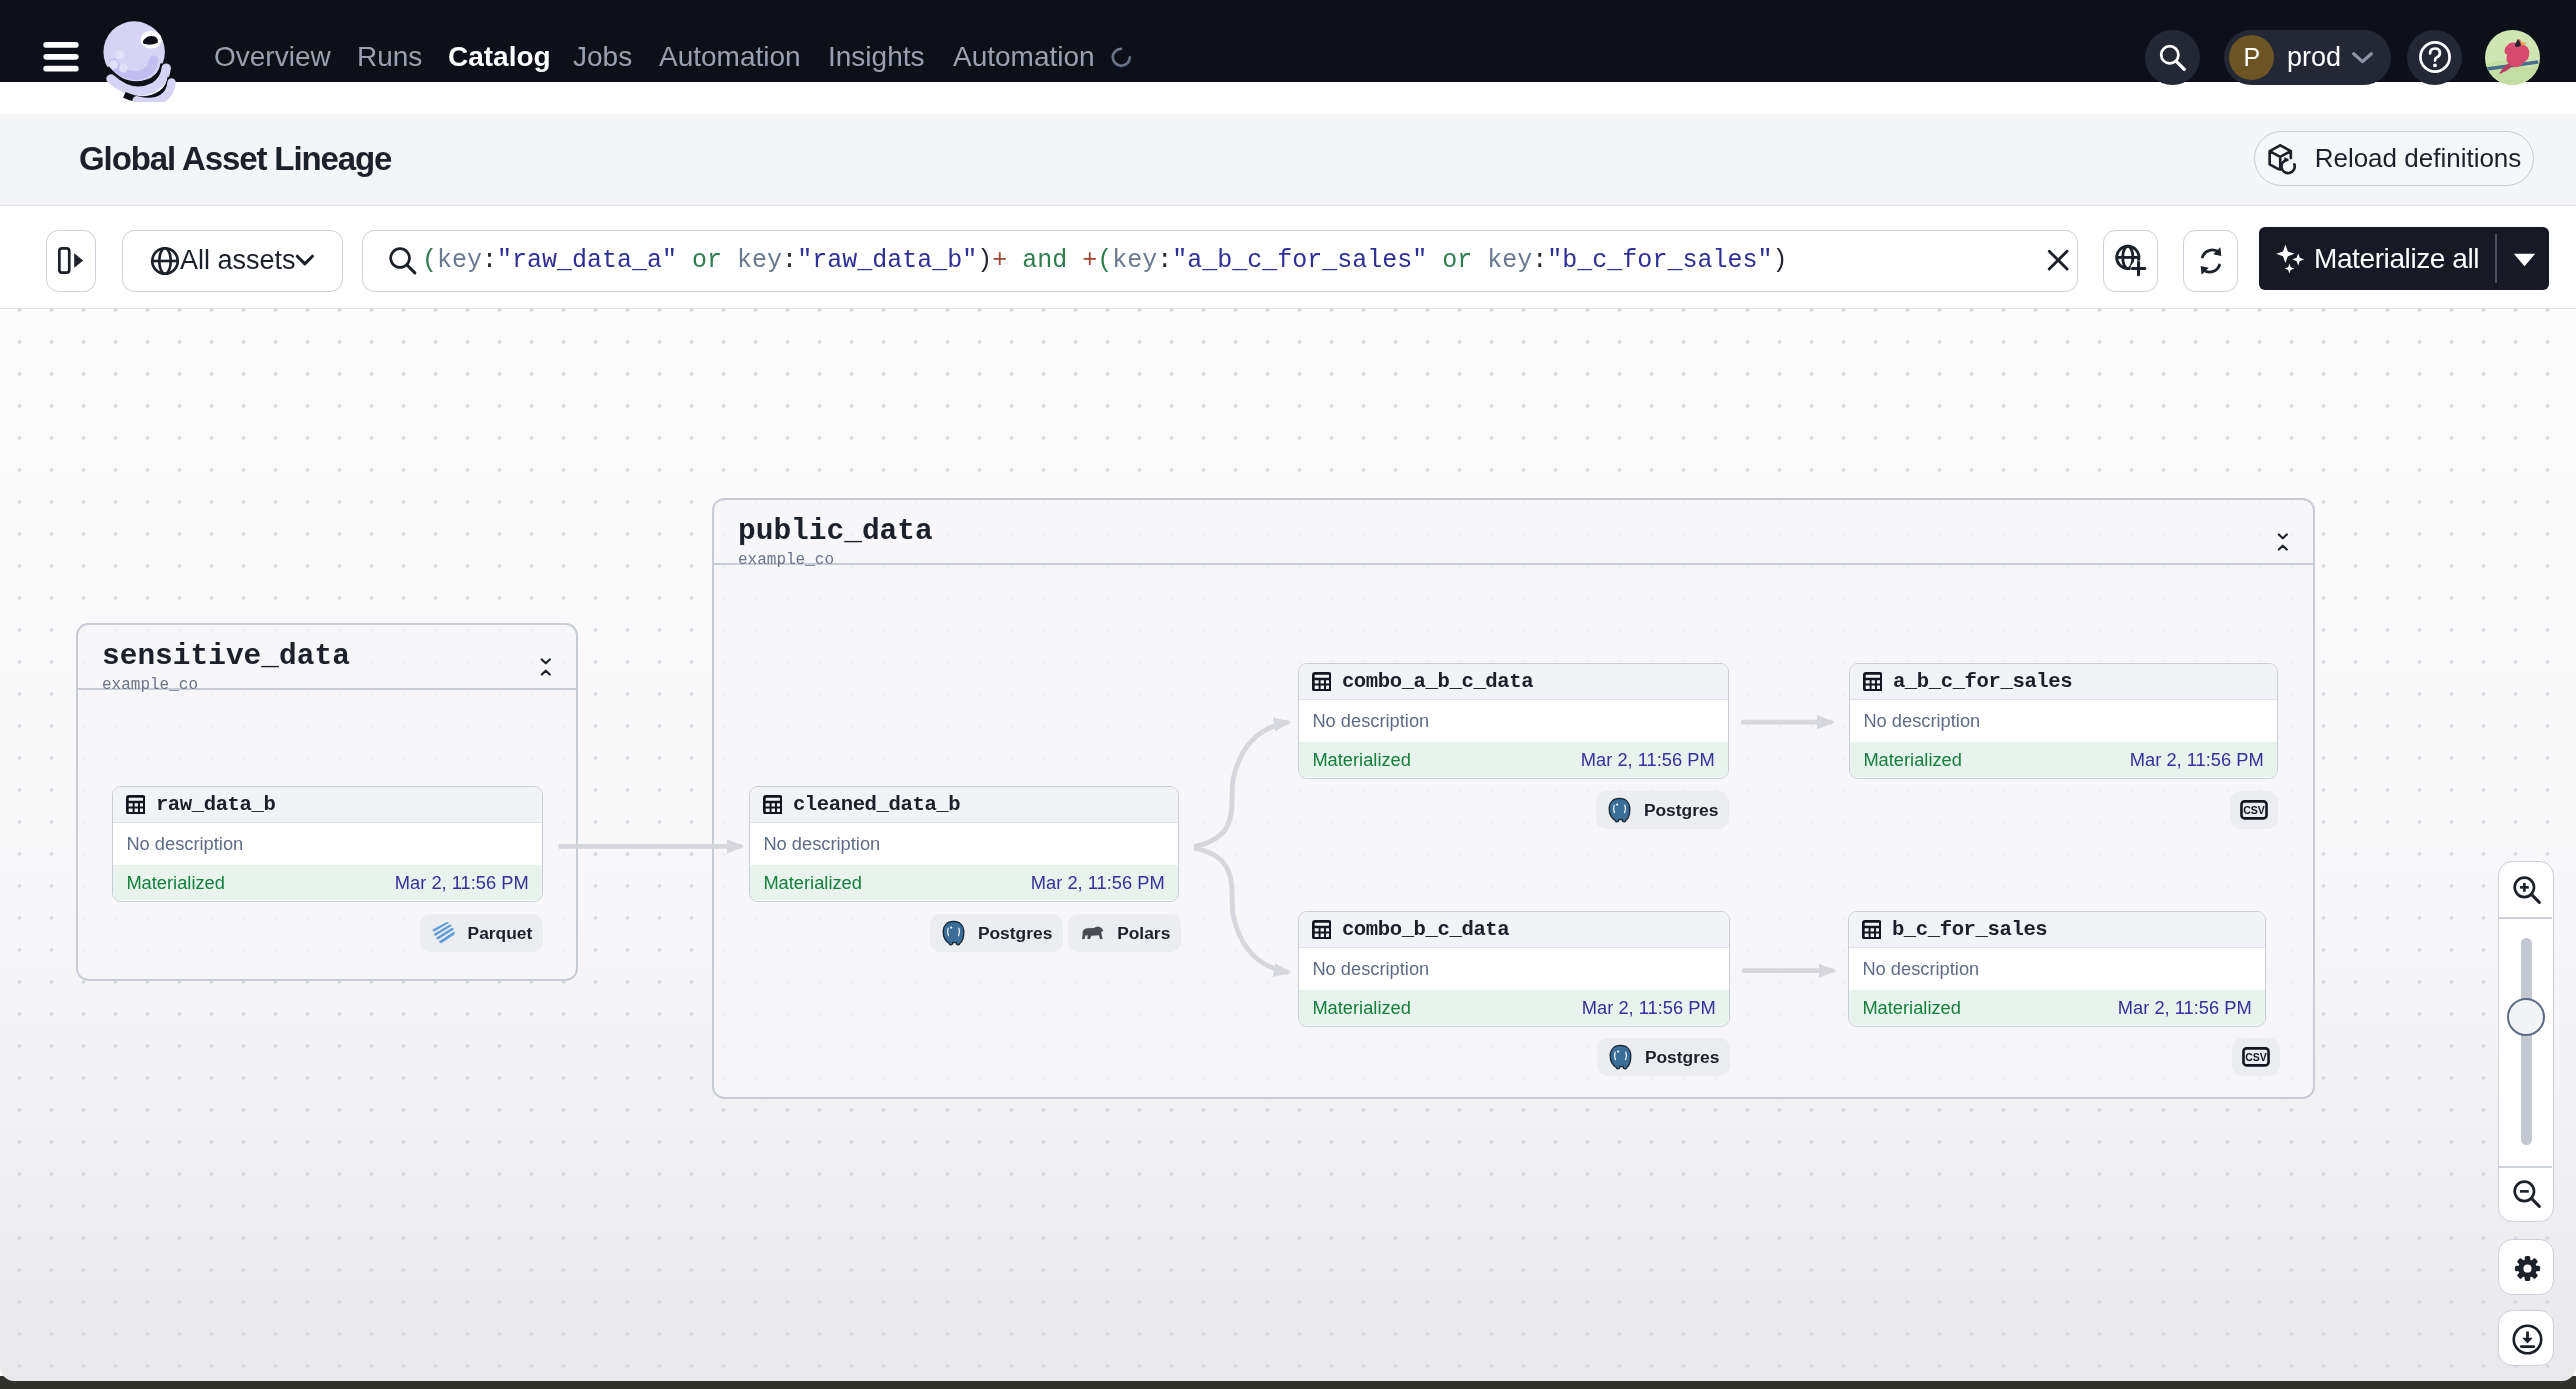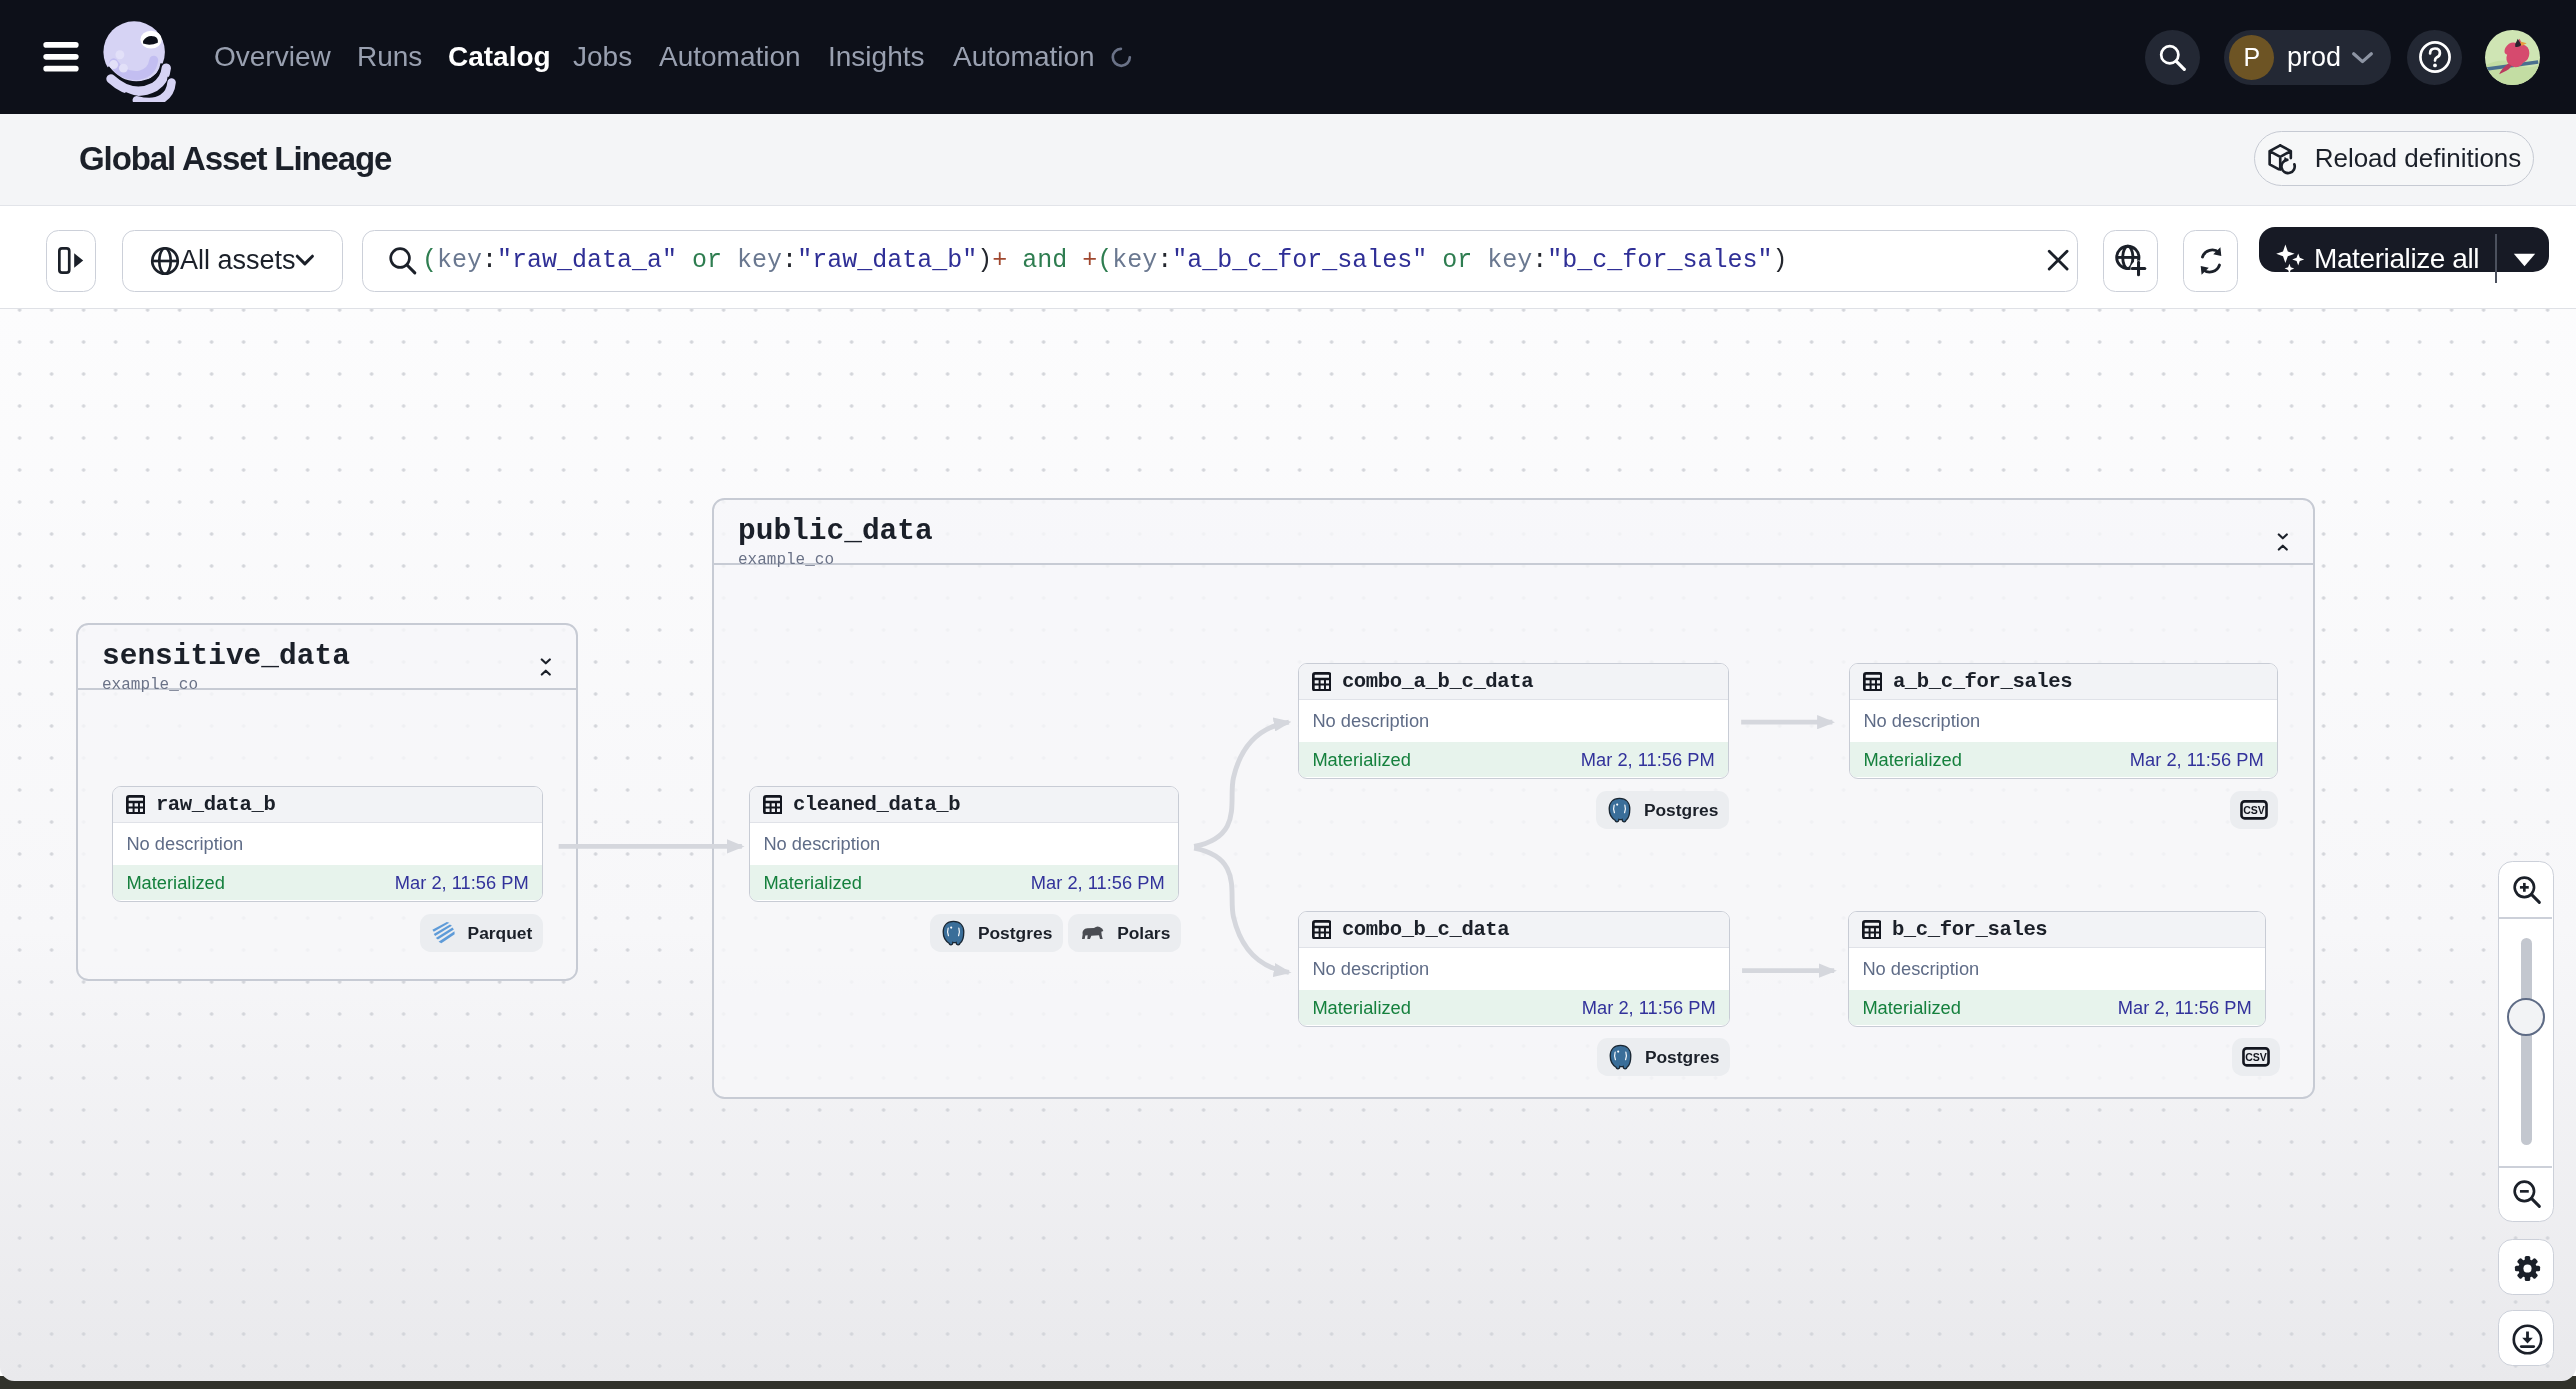--- a/index.html
+++ b/index.html
@@ -1,18 +1,18 @@
 <!DOCTYPE html>
 <html style="font-size:14.3px"><head>
 <meta charset="utf-8">
 <style>
 * { margin:0; padding:0; box-sizing:border-box; }
 html,body { width:2576px; height:1389px; overflow:hidden; }
 body { font-family:"Liberation Sans", sans-serif; position:relative; background:#fff; -webkit-font-smoothing:antialiased; }
-#nav { position:absolute; left:0; top:0; width:2576px; height:114px; background:#0d1019; }
+#nav { position:absolute; left:0; top:0; width:2576px; height:82px; background:#0d1019; }
 #header { position:absolute; left:0; top:114px; width:2576px; height:92px; background:#f4f5f7; border-bottom:1.8px solid #e2e4e9; }
 #filter { position:absolute; left:0; top:208px; width:2576px; height:101px; background:#ffffff; border-bottom:1.8px solid #dfe1e6; }
 #canvas { position:absolute; left:0; top:309px; width:2576px; height:1072px; overflow:hidden;
   background-color:#fbfbfc;
   background-image:
     radial-gradient(circle 3px at center, #d3d5da 1.3px, rgba(211,213,218,0) 2.2px),
     linear-gradient(180deg,#fcfcfd 0%, #f7f7f9 58%, #e9e9ec 100%);
   background-size:32px 32px, 100% 100%;
   background-position:3.6px 17px, 0 0;
   border-radius:0 0 14.3px 14.3px;
@@ -27,21 +27,21 @@
 
 
 #htitle { position:absolute; left:79px; top:26px; font-size:33px; letter-spacing:-1.1px; font-weight:700; color:#1b2029; }
 #reloadbtn { position:absolute; left:2254px; top:17px; width:280px; height:55px; border:1.8px solid #c6cad3; border-radius:28px; background:#f6f7f8; display:flex; align-items:center; justify-content:center; gap:18px; font-size:26px; font-weight:500; color:#1b2029; }
 
 
 .fbtn { position:absolute; top:21.5px; height:62px; border:1.8px solid #ccd0d9; border-radius:12.5px; background:#fff; display:flex; align-items:center; justify-content:center; }
 #srch { position:absolute; left:362px; top:21.5px; width:1716px; height:62px; border:1.8px solid #ccd0d9; border-radius:12.5px; background:#fff; }
 #query { position:absolute; left:422px; top:38px; font-family:"Liberation Mono", monospace; font-size:25px; white-space:pre; }
 .qg { color:#2e7d50; } .qk { color:#6a7890; } .qs { color:#2f2f96; } .qp { color:#24272e; } .qr { color:#a0482f; }
-#mat { position:absolute; left:2259px; top:19px; width:290px; height:45px; background:#171a25; border-radius:16px; color:#fff; }
+#mat { position:absolute; left:2259px; top:19px; width:290px; height:63px; background:#171a25; border-radius:6px; color:#fff; }
 #mat .sep { position:absolute; left:236px; top:7.2px; width:1.8px; height:49px; background:#4c515e; }
 #mat .lbl { position:absolute; left:55px; top:16px; font-size:28px; font-weight:500; letter-spacing:-0.4px; }
 
 
 .grp { position:absolute; background:rgba(246,247,249,0.82); border:2.2px solid #c7cbd4; border-radius:12.5px; }
 .ghead { position:relative; height:65px; border-bottom:2.2px solid #c7cbd4; padding:14.3px 0 0 24px; }
 .gt { font-family:"Liberation Mono", monospace; font-weight:700; font-size:29.5px; color:#1b2029; }
 .gs { font-family:"Liberation Mono", monospace; font-size:16px; color:#6a7287; margin-top:2.7px; letter-spacing:0; }
 .gcol { position:absolute; top:33px; color:#1b2029; }
 .node { position:absolute; height:116px; background:#fff; border:1.8px solid #c8ccd5; border-radius:9px; overflow:hidden; z-index:3; }

